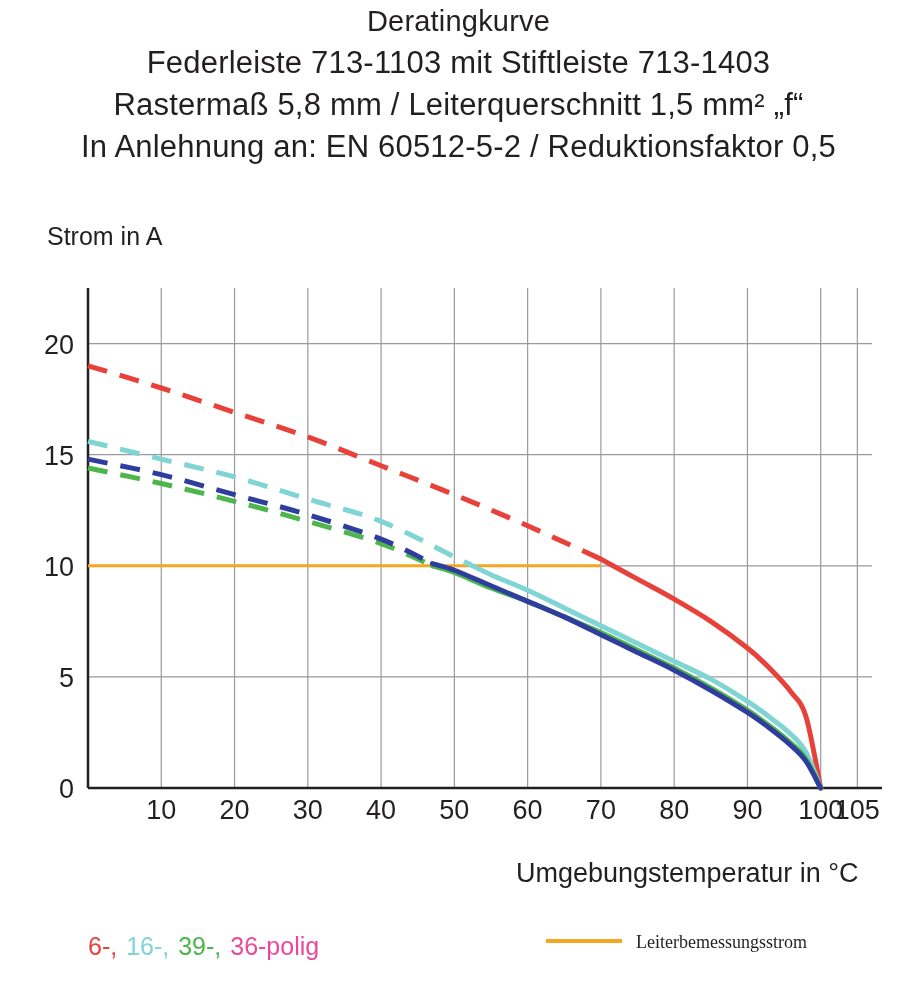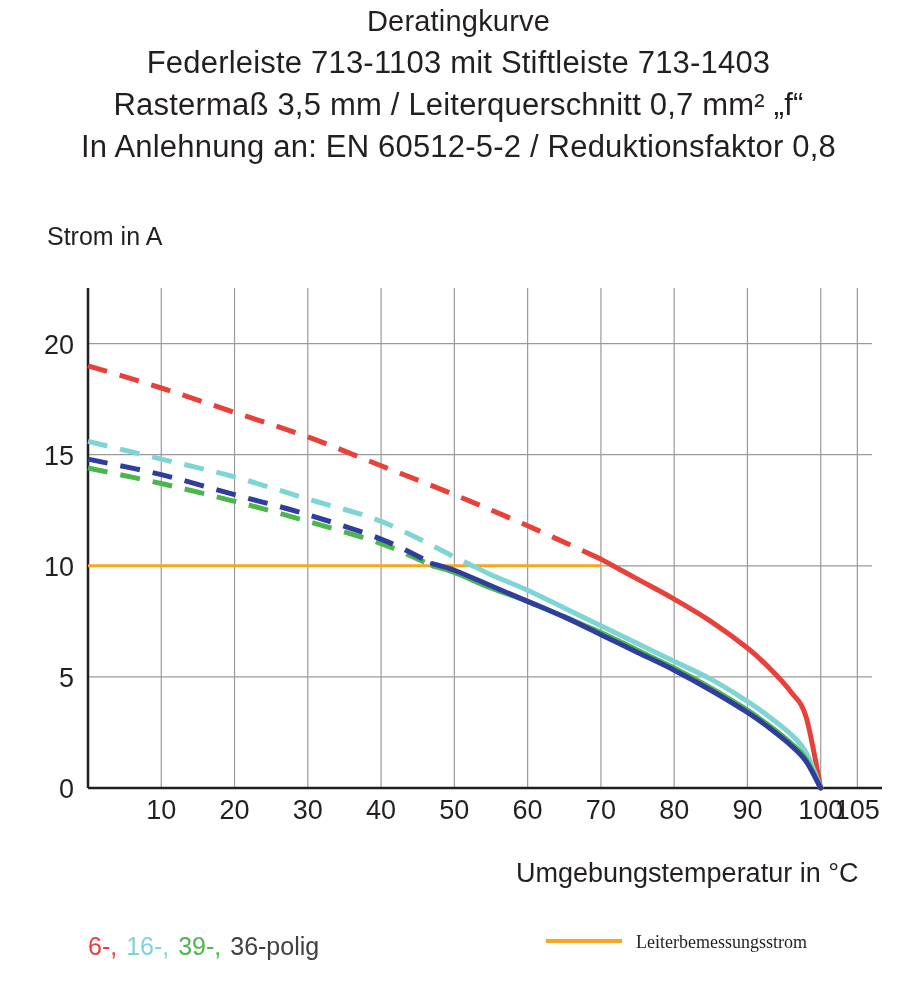--- a/index.html
+++ b/index.html
@@ -57,21 +57,21 @@
     position: absolute;
     left: 88px;
     top: 0;
     font-size: 25px;
     white-space: nowrap;
   }
   .legend-poles span { margin-right: 2px; }
   .lg-6 { color: #e8413a; }
   .lg-16 { color: #7fd4d4; }
   .lg-24 { color: #4cb64c; }
-  .lg-polig { color: #404040; margin-top: 40px; }
+  .lg-polig { color: #ec4899; margin-top: 40px; }
   .legend-current {
     position: absolute;
     left: 546px;
     top: 0;
     font-size: 18px;
     white-space: nowrap;
     font-family: Liberation Serif, serif;
   }
   .legend-swatch {
     display: inline-block;
@@ -84,22 +84,22 @@
   }
   svg { display: block; }
   text { font-family: "Liberation Sans", sans-serif; }
 </style>
 </head>
 <body>
 
 <div class="title-block">
   <div class="title-line t1">Deratingkurve</div>
   <div class="title-line">Federleiste 713-1103 mit Stiftleiste 713-1403</div>
-  <div class="title-line">Rastermaß 3,5 mm / Leiterquerschnitt 0,7 mm² „f“</div>
-  <div class="title-line">In Anlehnung an: EN 60512-5-2 / Reduktionsfaktor 0,8</div>
+  <div class="title-line">Rastermaß 5,8 mm / Leiterquerschnitt 1,5 mm² „f“</div>
+  <div class="title-line">In Anlehnung an: EN 60512-5-2 / Reduktionsfaktor 0,5</div>
 </div>
 
 <div class="axis-label-y">Strom in A</div>
 
 <div class="chart-wrap">
   <svg id="plot" width="917" height="1000" viewBox="0 0 917 1000">
       <g>
         <line x1="161.2710280373832" y1="288" x2="161.2710280373832" y2="788" stroke="#9a9a9a" stroke-width="1.2"></line>
         <line x1="234.54205607476635" y1="288" x2="234.54205607476635" y2="788" stroke="#9a9a9a" stroke-width="1.2"></line>
         <line x1="307.8130841121495" y1="288" x2="307.8130841121495" y2="788" stroke="#9a9a9a" stroke-width="1.2"></line>

